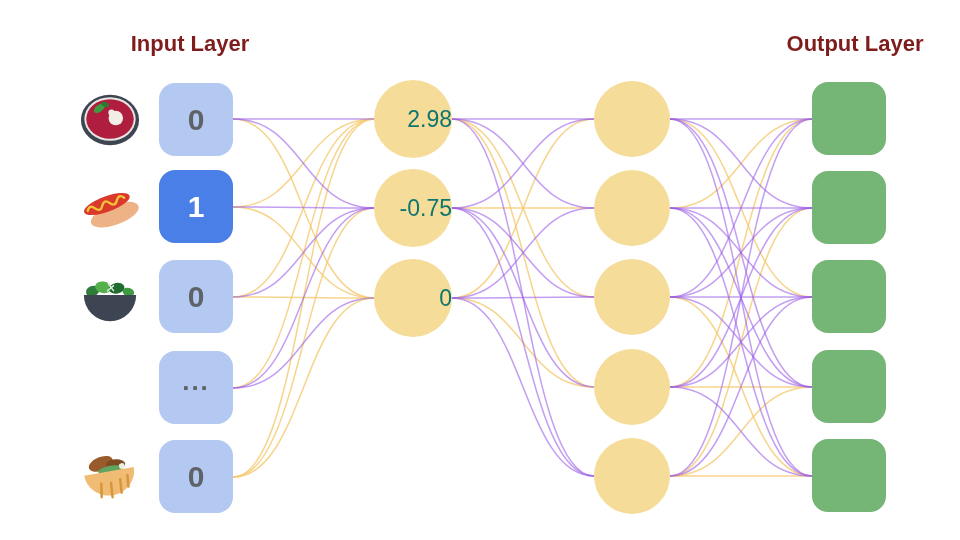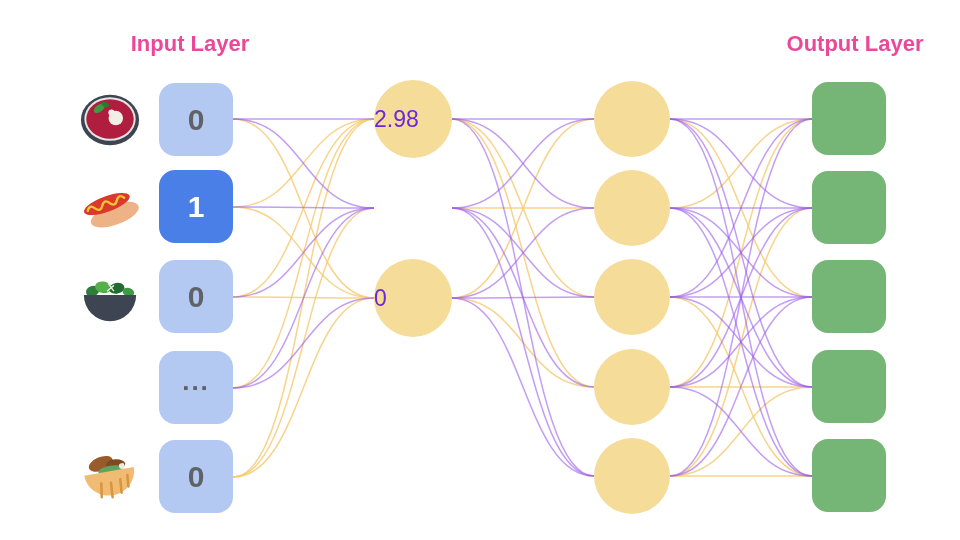--- a/index.html
+++ b/index.html
@@ -3,40 +3,40 @@
 <meta charset="utf-8">
 <style>
   html,body{margin:0;padding:0;background:#ffffff;}
   .canvas{
     position:relative;width:960px;height:540px;background:#ffffff;overflow:hidden;
     font-family:"Liberation Sans", sans-serif;
   }
   .edges{position:absolute;left:0;top:0;width:960px;height:540px;z-index:1;}
   .edges path{fill:none;stroke-width:1.5;}
   .layer-title{
-    position:absolute;z-index:3;font-weight:bold;font-size:22px;color:#ec4899;
+    position:absolute;z-index:3;font-weight:bold;font-size:22px;color:#7f1d1d;
     text-align:center;white-space:nowrap;
   }
   .t-input{left:90px;top:31px;width:200px;}
   .t-embedding{left:334px;top:29px;width:200px;}
   .t-output{left:755px;top:31px;width:200px;}
 
   .inbox{
     position:absolute;z-index:2;left:159px;width:74px;height:73px;border-radius:16px;
     background:#b3c9f2;display:flex;align-items:center;justify-content:center;
     font-weight:bold;font-size:30px;color:#5f6368;
   }
   .inbox.active{background:#4b7fe8;color:#ffffff;}
   .r0{top:83px;} .r1{top:170px;} .r2{top:260px;} .r3{top:351px;} .r4{top:440px;}
   .inbox .dots{letter-spacing:2px;font-size:26px;position:relative;top:-6px;}
 
   .circle{
     position:absolute;z-index:2;border-radius:50%;background:#f6dc99;
-    display:flex;align-items:center;justify-content:flex-start;
-    font-size:23px;color:#6d28d9;
+    display:flex;align-items:center;justify-content:flex-end;
+    font-size:23px;color:#0f766e;
   }
   .emb{left:374px;width:78px;height:78px;}
   .e0{top:80px;} .e1{top:169px;} .e2{top:259px;}
   .hid{left:594px;width:76px;height:76px;}
   .h0{top:81px;} .h1{top:170px;} .h2{top:259px;} .h3{top:349px;} .h4{top:438px;}
 
   .outbox{
     position:absolute;z-index:2;left:812px;width:74px;height:73px;border-radius:16px;
     background:#75b576;
   }
@@ -167,20 +167,23 @@
   <div class="inbox r3">
     <span class="dots">...</span>
   </div>
   <div class="inbox r4">
     <span>0</span>
   </div>
 
   <div class="circle emb e0">
     <span>2.98</span>
   </div>
+  <div class="circle emb e1">
+    <span>-0.75</span>
+  </div>
   <div class="circle emb e2">
     <span>0</span>
   </div>
 
   <div class="circle hid h0"></div>
   <div class="circle hid h1"></div>
   <div class="circle hid h2"></div>
   <div class="circle hid h3"></div>
   <div class="circle hid h4"></div>
 

